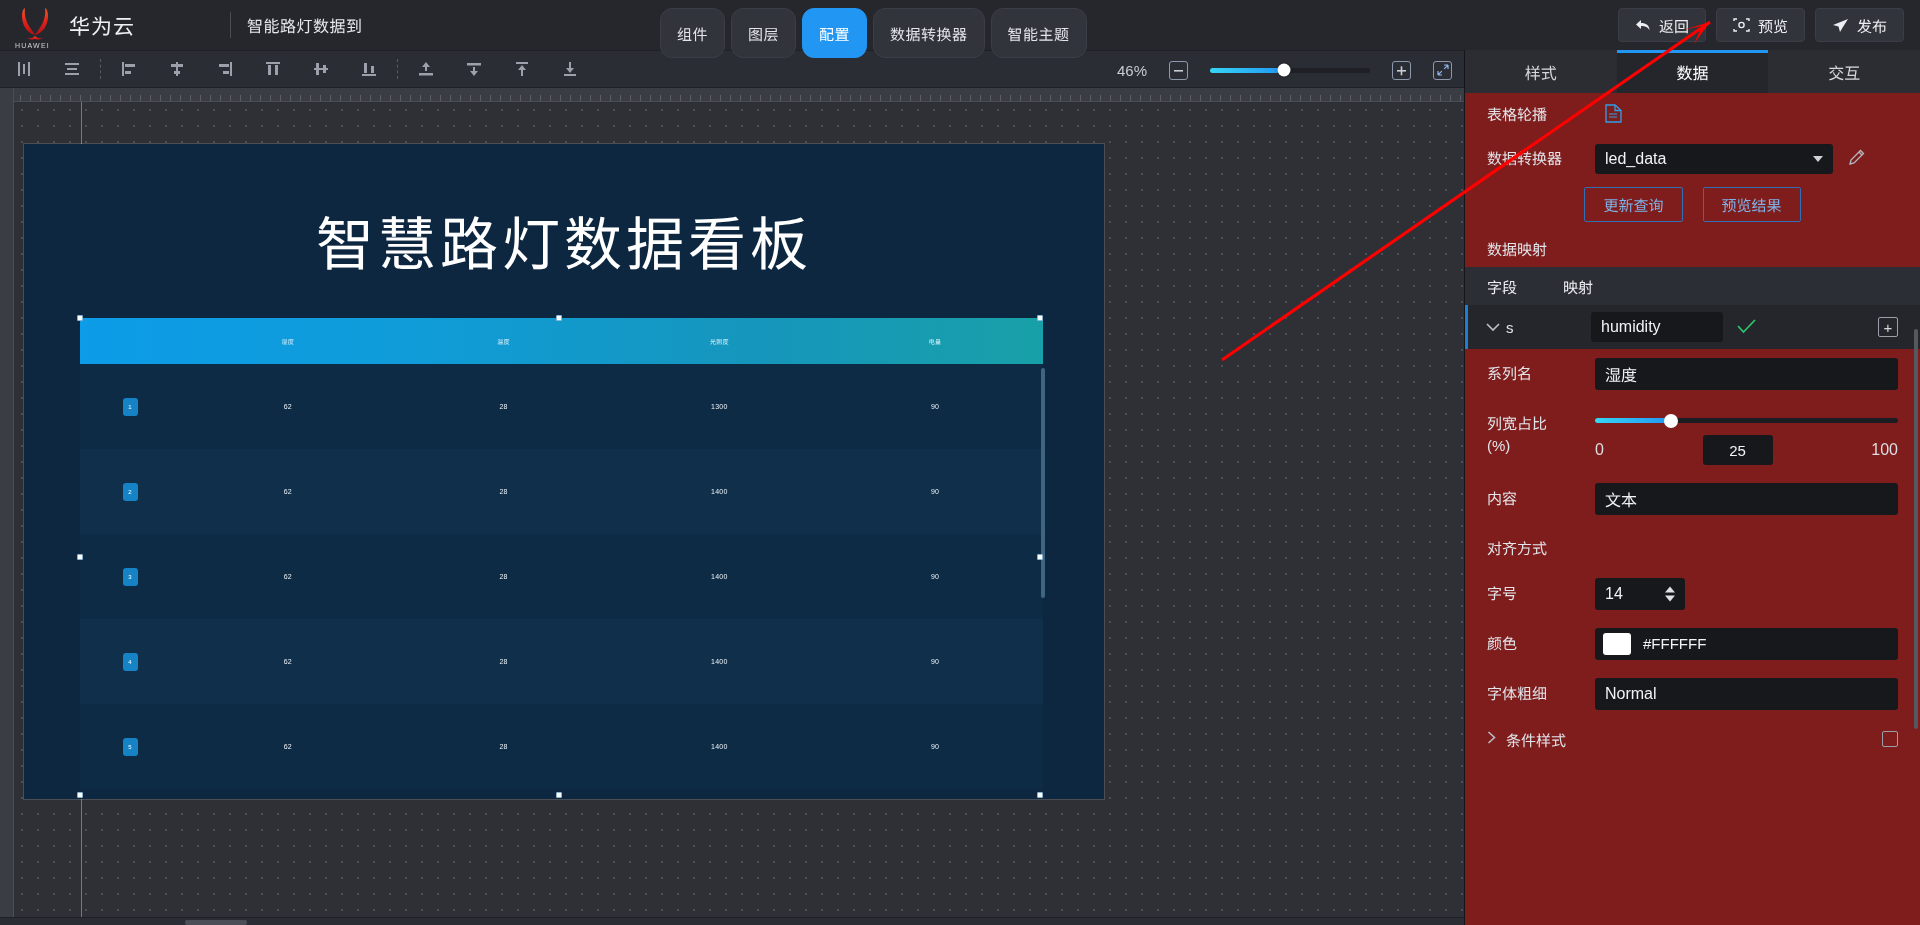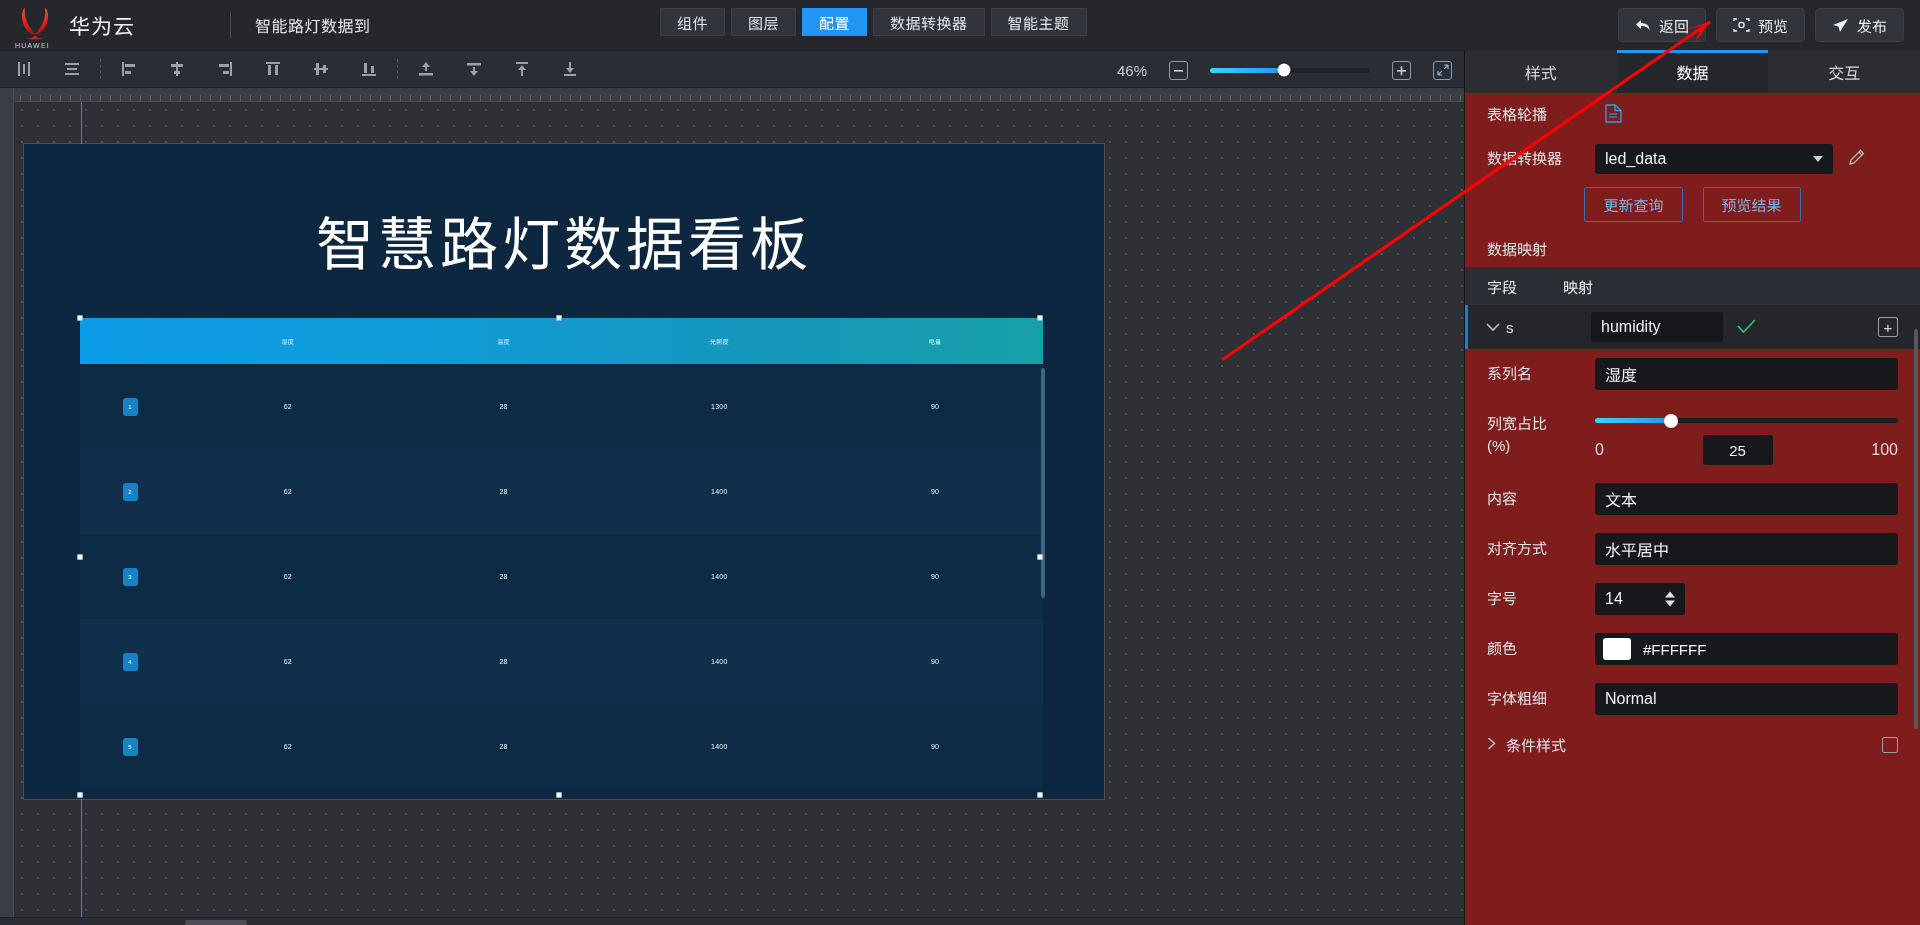--- a/index.html
+++ b/index.html
@@ -21,25 +21,25 @@
   }
   .brand { display: flex; align-items: center; padding-left: 14px; width: 200px; }
   .hw-logo { width: 42px; height: 40px; position: relative; flex: 0 0 42px; }
   .hw-logo svg { display: block; }
   .hw-wordmark {
     font-size: 7px; letter-spacing: 1.2px; color: #cfd2d8;
     position: absolute; left: 1px; bottom: -4px; white-space: nowrap;
   }
   .brand-name { font-size: 21px; color: #f0f1f3; margin-left: 13px; letter-spacing: 1px; }
   .brand-sep { width: 1px; height: 26px; background: #4a4d55; margin-left: 30px; }
-  .project-title { font-size: 16px; color: #e6e8ec; margin-left: 24px; letter-spacing: .5px; }
+  .project-title { font-size: 16px; color: #e6e8ec; margin-left: 16px; letter-spacing: .5px; }
 
   .main-tabs { position: absolute; left: 660px; top: 8px; display: flex; gap: 6px; }
   .main-tab {
-    height: 28px; padding: 0 16px; border-radius: 0;
+    height: 50px; padding: 0 16px; border-radius: 12px;
     background: #32343c; color: #e3e5ea; font-size: 15px;
     display: flex; align-items: center; justify-content: center;
     cursor: pointer; letter-spacing: .5px; border: 1px solid #3b3e47;
   }
   .main-tab.active { background: #2196f3; color: #fff; border-color: #2196f3; }
 
   .top-actions { position: absolute; right: 16px; top: 8px; display: flex; gap: 10px; }
   .top-btn {
     height: 34px; padding: 0 16px; border-radius: 4px; background: #32343c;
     color: #eceef1; font-size: 15px; display: flex; align-items: center; gap: 8px;
@@ -658,26 +658,20 @@
           <div class="prop-ctl">
             <div class="wide-select">
               <span>文本</span>
               <span class="caret"></span>
             </div>
           </div>
         </div>
 
         <div class="prop-row">
           <div class="prop-label">对齐方式</div>
-          <div class="prop-ctl">
-            <div class="wide-select">
-              <span>水平居中</span>
-              <span class="caret"></span>
-            </div>
-          </div>
         </div>
 
         <div class="prop-row">
           <div class="prop-label">字号</div>
           <div class="prop-ctl">
             <div class="stepper">
               <span>14</span>
               <span class="arrows">
                 <span class="arr-up"></span>
                 <span class="arr-dn"></span>

